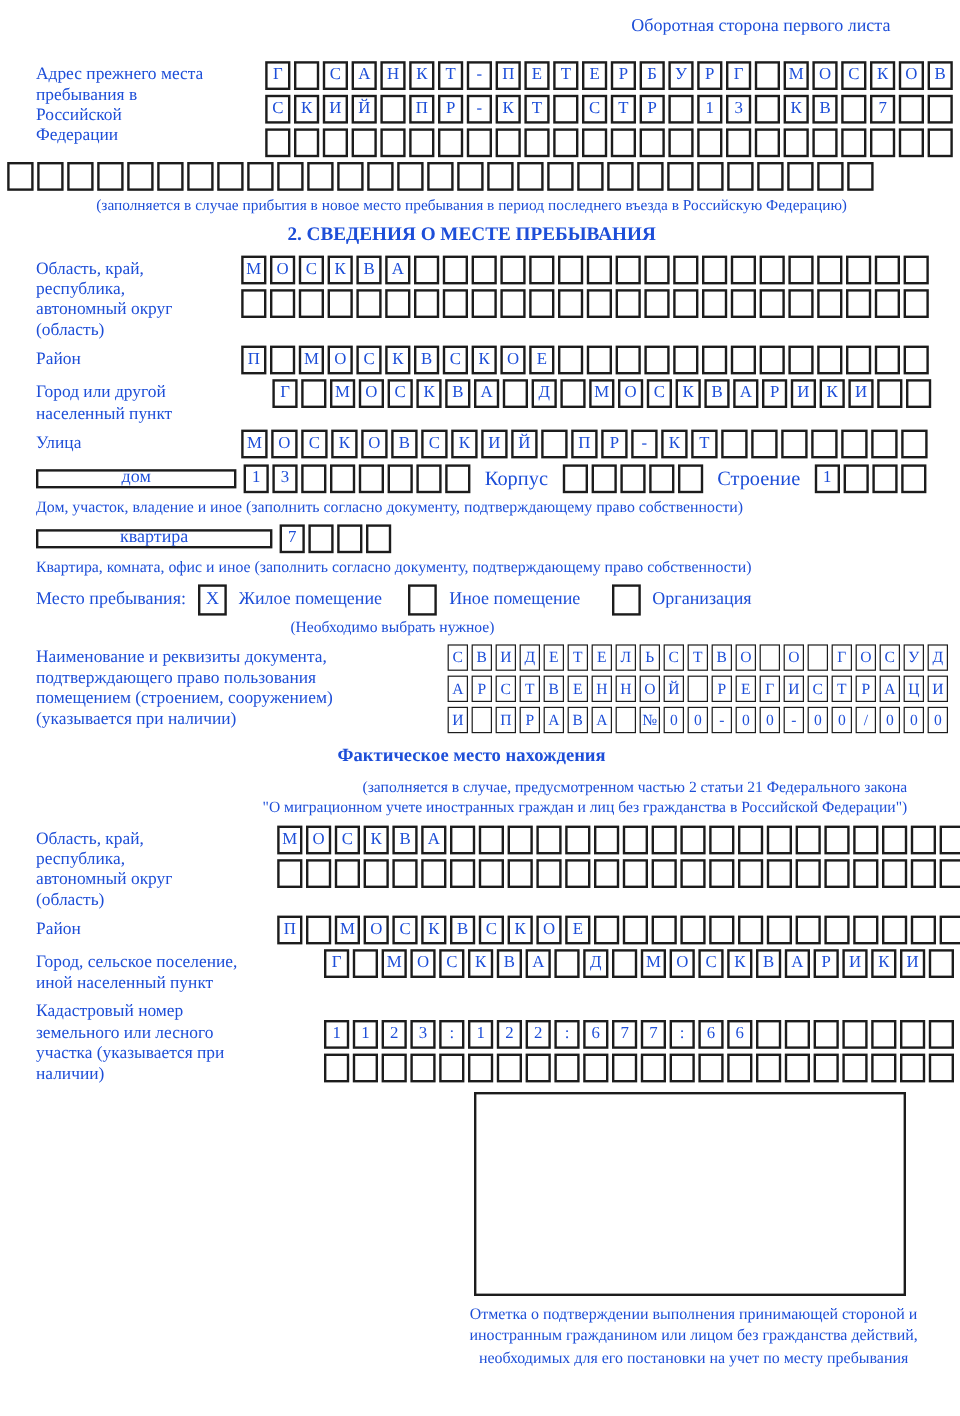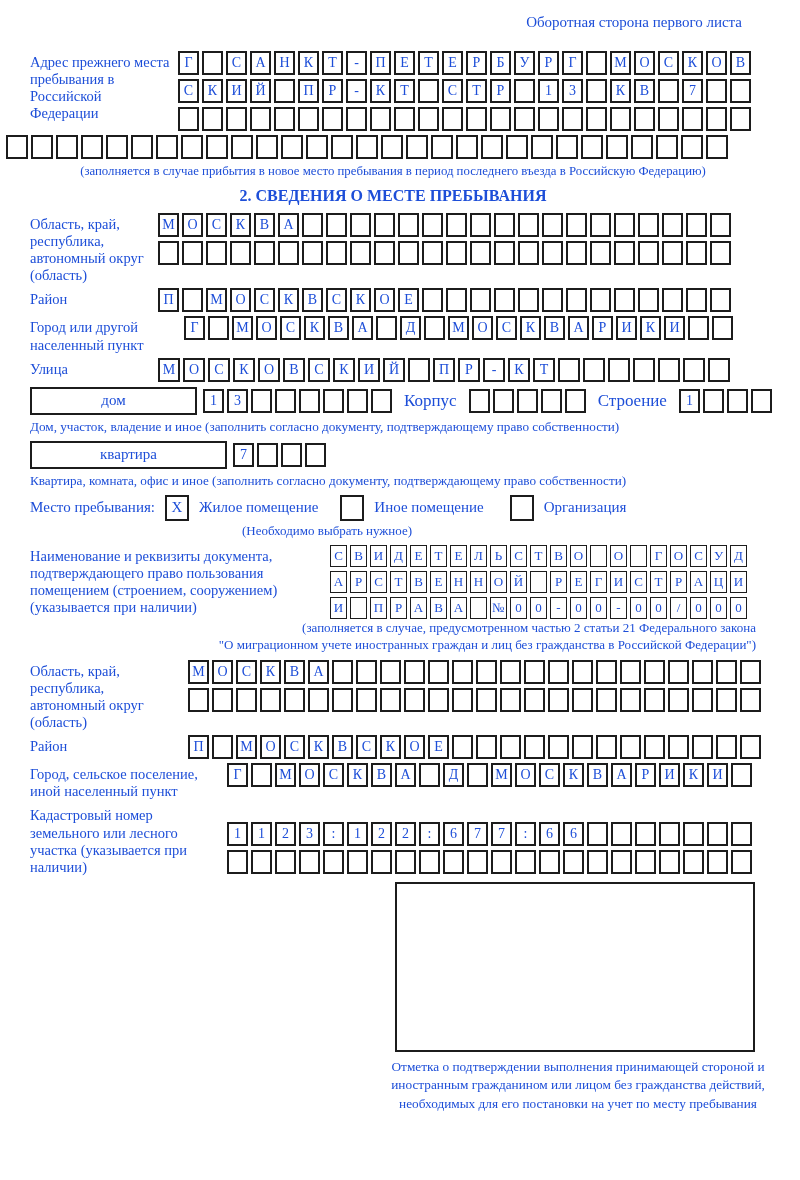--- a/index.html
+++ b/index.html
@@ -8,41 +8,41 @@
     width:800px;height:1180px;
     box-sizing:border-box;
     padding:14px 44px 0 30px;
     overflow:hidden;
     background:#fff;
     color:#1d4ed8;
     font-family:"Liberation Serif","DejaVu Serif",serif;
     font-size:15px;
   }
   .hdr{ text-align:right; font-size:15px; padding-right:14px; margin-bottom:20px;}
-  .frow{ display:flex; align-items:flex-start; }
+  .frow{ display:flex; align-items:flex-start;gap:43px; }
   .flabel{ flex:none; line-height:1.18; font-size:14.5px; padding-top:3px; }
   .cellcol{ display:flex; flex-direction:column; gap:4px; }
   .cells{ display:flex; gap:3px; }
   .cell{
     flex:none; box-sizing:border-box;
     width:21px; height:24px;
     border:2px solid #1c1c1c;
     display:flex; align-items:center; justify-content:center;
     font-size:14px; line-height:1;
   }
   .cells-sm .cell{ width:17px; height:22px; font-size:13px; border-width:1.8px;}
   .cells-xl .cell{ width:22px; }
   .fullrow{ margin-left:-24px; margin-top:4px; }
   .note{ text-align:center; font-size:12.8px; margin-top:5px; }
   .h2{ text-align:center; font-weight:bold; font-size:16px; margin:8px 0 8px 0; }
   .w120{ width:120px; } .w130{ width:130px; } .w140{ width:140px; }
   .w150{ width:150px; } .w195{ width:195px; } .w268{ width:268px; }
   .mt4{ margin-top:4px; }
   .widebox{
-    flex:none; box-sizing:border-box; border:2px solid #1c1c1c; height:28px;
+    flex:none; box-sizing:border-box; border:2px solid #1c1c1c; height:16px;
     display:flex; align-items:center; justify-content:center; font-size:15px;
   }
   .domrow{ margin-top:5px; align-items:center; gap:6px; display:flex; }
   .inlinelabel{ font-size:17px; padding:0 6px; }
   .caption{ font-size:13.2px; margin:4px 0 6px 0; }
   .mestorow{ display:flex; align-items:center; gap:10px; margin-top:4px; }
   .checkbox{
     flex:none; box-sizing:border-box; width:24px; height:26px; border:2px solid #1c1c1c;
     display:flex; align-items:center; justify-content:center; font-size:15px;
   }
@@ -449,20 +449,21 @@
           <span class="cell">0</span>
           <span class="cell">0</span>
           <span class="cell">/</span>
           <span class="cell">0</span>
           <span class="cell">0</span>
           <span class="cell">0</span>
         </div>
     </div>
   </div>
 
+  <div class="facttitle">Фактическое место нахождения</div>
   <div class="factnote">
     <span>(заполняется в случае, предусмотренном частью 2 статьи 21 Федерального закона</span><br>
     <span>"О миграционном учете иностранных граждан и лиц без гражданства в Российской Федерации")</span>
   </div>
 
   <div class="frow">
     <div class="flabel w150">Область, край, республика, автономный округ (область)</div>
     <div class="cellcol" style="margin-left:8px;">
       <div class="cells">
           <span class="cell">М</span>

